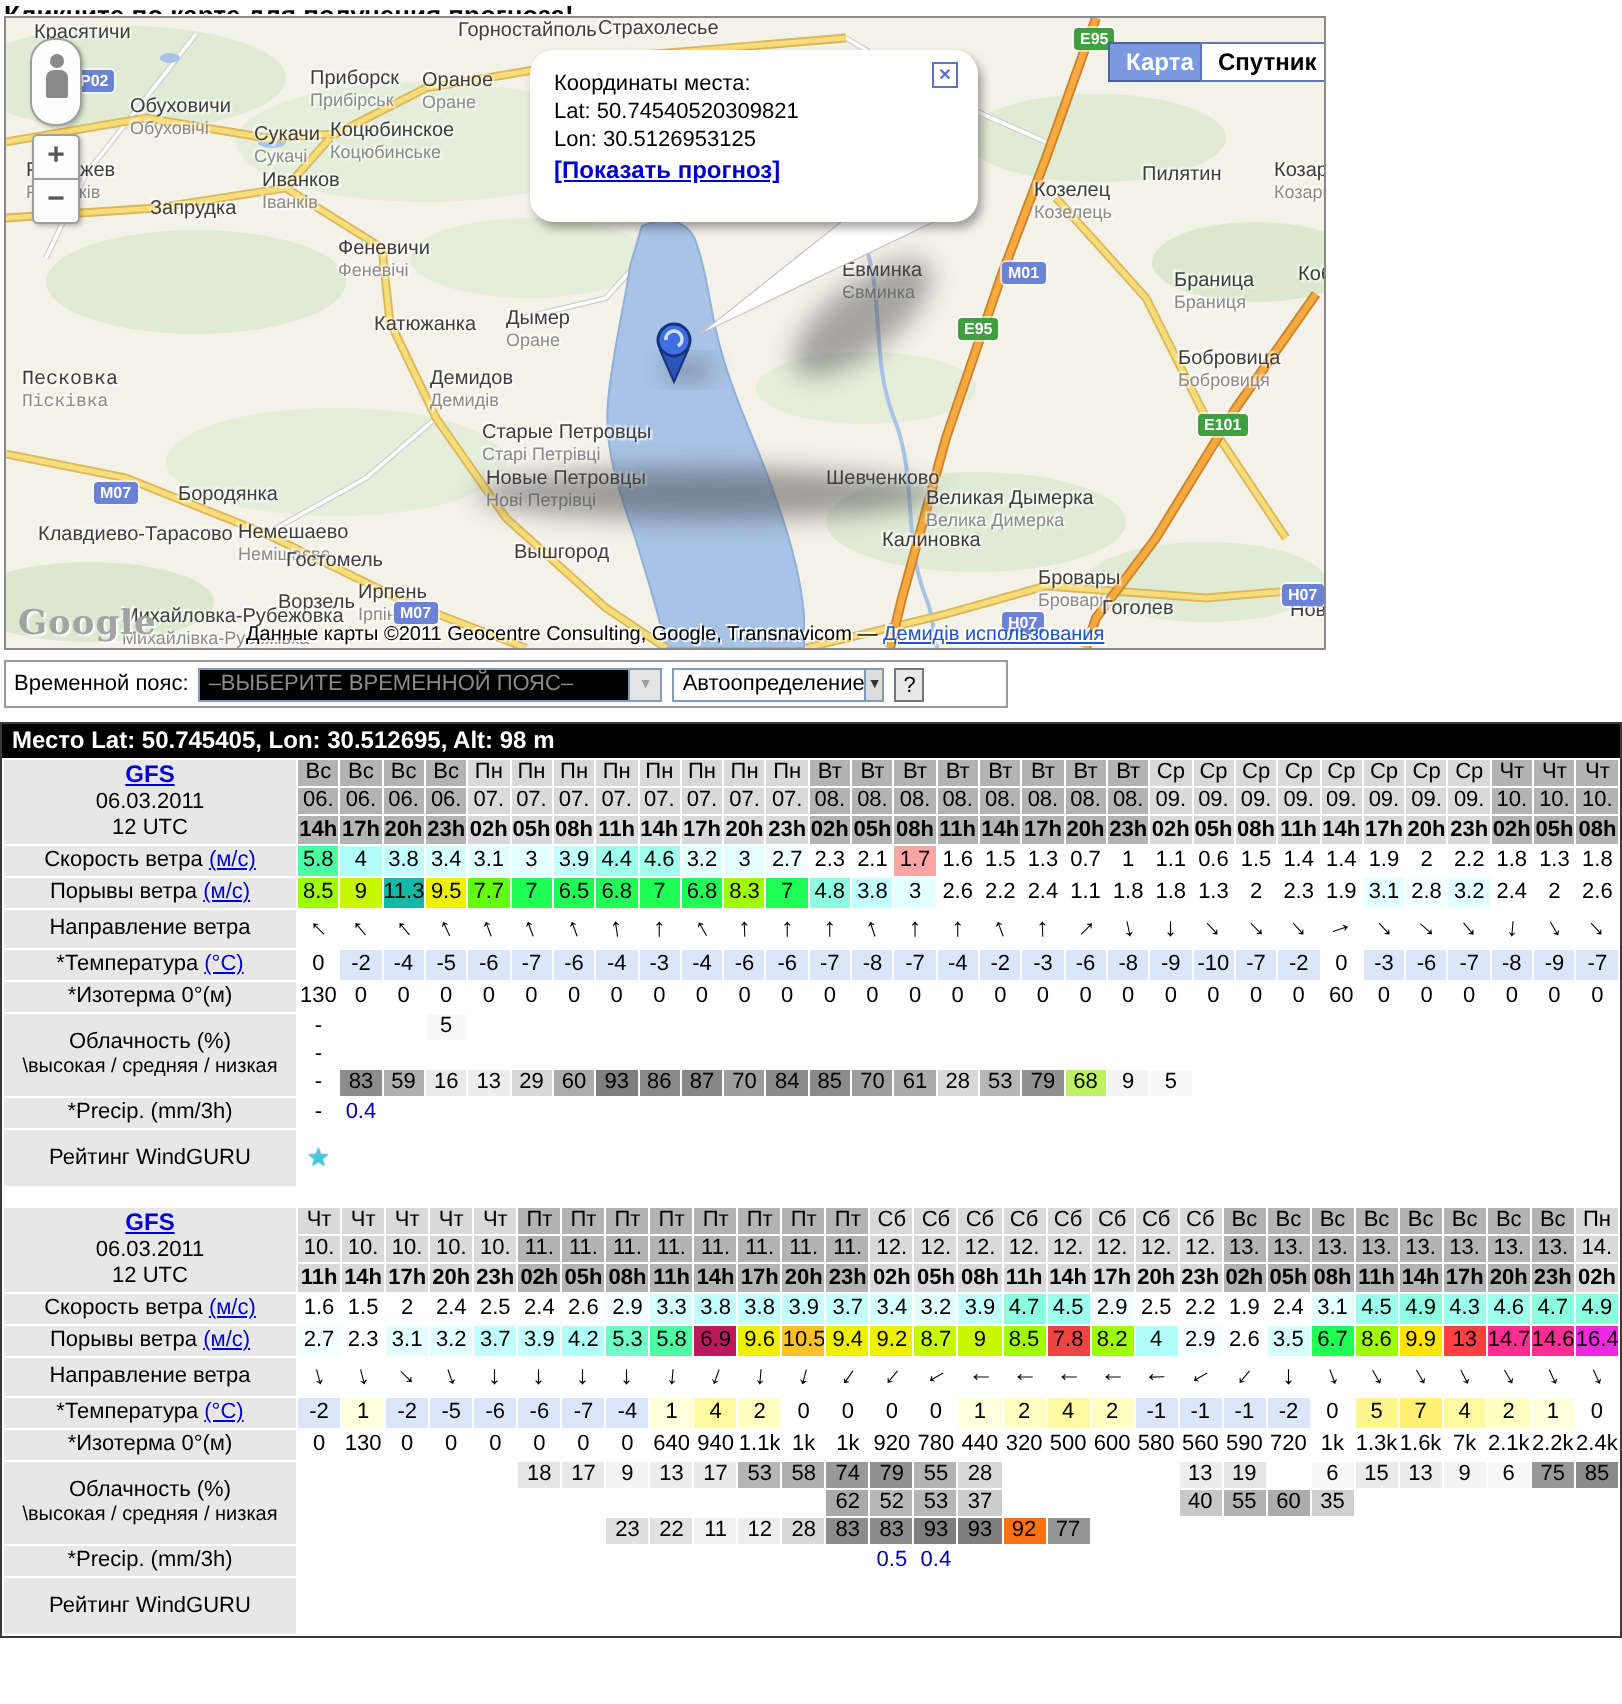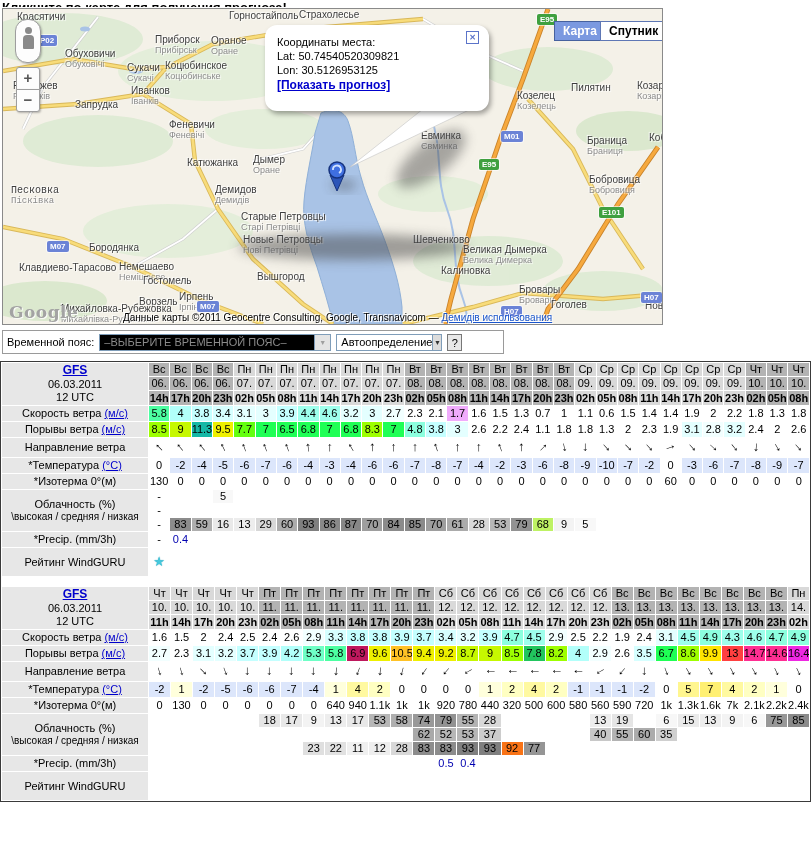--- a/index.html
+++ b/index.html
@@ -329,20 +329,21 @@
     <span class="ar">▼</span>
   </div>
   <div class="sel sel2">
     <span>Автоопределение</span>
     <span class="ar">▼</span>
   </div>
   <div class="help">?</div>
 </div>
 
 <div class="fcwrap">
+  <div class="placebar">Место Lat: 50.745405, Lon: 30.512695, Alt: 98 m</div>
   <div>
       <table class="fx">
         <colgroup>
           <col class="c0">
           <col>
           <col>
           <col>
           <col>
           <col>
           <col>
@@ -482,21 +483,21 @@
             <td class="v" style="background:#e4ffff">3.1</td>
             <td class="v" style="background:#e4ffff">3</td>
             <td class="v" style="background:#c4ffff">3.9</td>
             <td class="v" style="background:#9effec">4.4</td>
             <td class="v" style="background:#9effec">4.6</td>
             <td class="v" style="background:#e4ffff">3.2</td>
             <td class="v" style="background:#e4ffff">3</td>
             <td class="v" style="background:#f2ffff">2.7</td>
             <td class="v" style="background:#ffffff">2.3</td>
             <td class="v" style="background:#ffffff">2.1</td>
-            <td class="v" style="background:#f0abfc">1.7</td>
+            <td class="v" style="background:#fca5a5">1.7</td>
             <td class="v" style="background:#ffffff">1.6</td>
             <td class="v" style="background:#ffffff">1.5</td>
             <td class="v" style="background:#ffffff">1.3</td>
             <td class="v" style="background:#ffffff">0.7</td>
             <td class="v" style="background:#ffffff">1</td>
             <td class="v" style="background:#ffffff">1.1</td>
             <td class="v" style="background:#ffffff">0.6</td>
             <td class="v" style="background:#ffffff">1.5</td>
             <td class="v" style="background:#ffffff">1.4</td>
             <td class="v" style="background:#ffffff">1.4</td>
@@ -991,21 +992,21 @@
             <td class="v" style="background:#6fffc6">5.3</td>
             <td class="v" style="background:#4dffa2">5.8</td>
             <td class="v" style="background:#be185d">6.9</td>
             <td class="v" style="background:#eef000">9.6</td>
             <td class="v" style="background:#ffc226">10.5</td>
             <td class="v" style="background:#eef000">9.4</td>
             <td class="v" style="background:#eef000">9.2</td>
             <td class="v" style="background:#c6f800">8.7</td>
             <td class="v" style="background:#c6f800">9</td>
             <td class="v" style="background:#9dff00">8.5</td>
-            <td class="v" style="background:#22c55e">7.8</td>
+            <td class="v" style="background:#ef4444">7.8</td>
             <td class="v" style="background:#9dff00">8.2</td>
             <td class="v" style="background:#b2fffa">4</td>
             <td class="v" style="background:#f2ffff">2.9</td>
             <td class="v" style="background:#ffffff">2.6</td>
             <td class="v" style="background:#d6ffff">3.5</td>
             <td class="v" style="background:#1fff55">6.7</td>
             <td class="v" style="background:#9dff00">8.6</td>
             <td class="v" style="background:#ffe400">9.9</td>
             <td class="v" style="background:#ff4040">13</td>
             <td class="v" style="background:#ff2e92">14.7</td>

